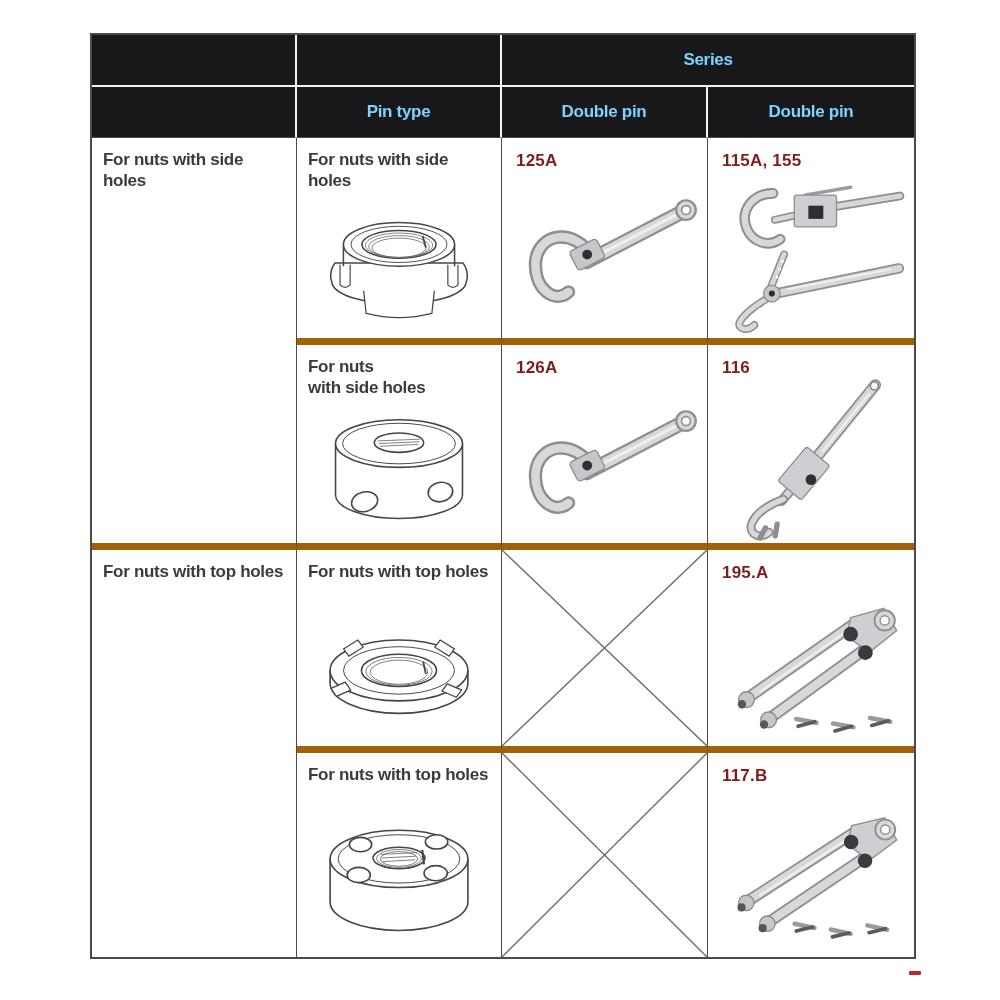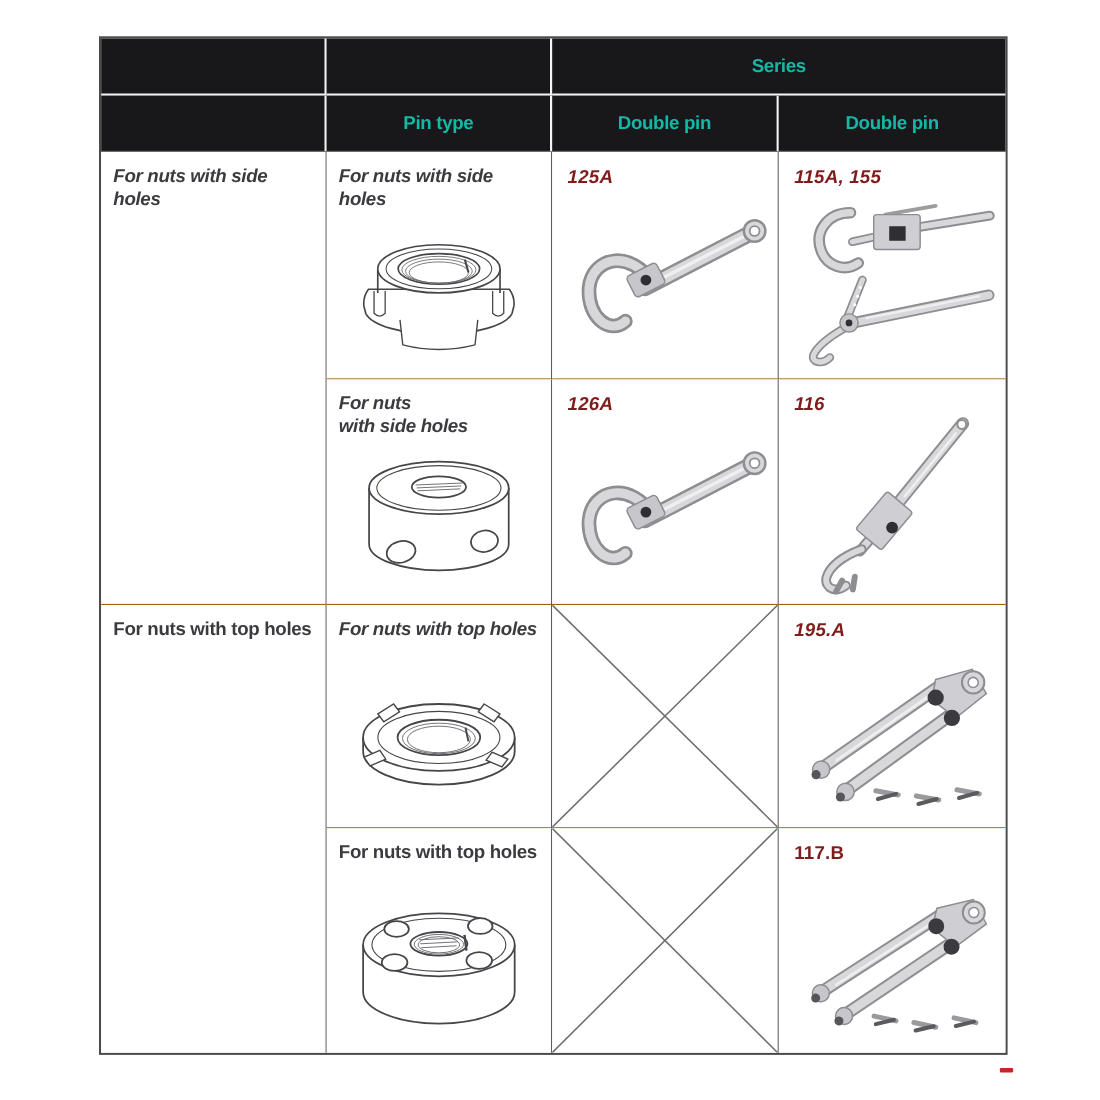--- a/index.html
+++ b/index.html
@@ -1,29 +1,29 @@
 <!DOCTYPE html>
 <html><head>
 <meta charset="utf-8">
 <style>
   html,body{margin:0;padding:0;background:#ffffff;}
   .page{position:relative;width:1000px;height:1000px;background:#ffffff;overflow:hidden;
         font-family:"Liberation Sans","DejaVu Sans",sans-serif;}
   table.sel{position:absolute;left:90px;top:33px;width:822px;border-collapse:separate;
             border-spacing:0;table-layout:fixed;border:2px solid #4b4b4b;background:#ffffff;}
   th,td{padding:0;margin:0;}
-  thead th{background:#18181b;color:#14b8a6;font-size:17px;font-weight:bold;text-align:center;
+  thead th{background:#18181b;color:#7dd3fc;font-size:17px;font-weight:bold;text-align:center;
            vertical-align:middle;letter-spacing:-0.3px;}
   tr.h1{height:52px;} tr.h2{height:51px;}
   .wr{border-right:2px solid #f4f4f4;margin-top:47px;}
   .wb{border-bottom:2px solid #f4f4f4;}
   .db{border-bottom:1px solid #4b4b4b;}
   tbody td{vertical-align:top;position:relative;background:#ffffff;}
   .br{border-right:1px solid #4b4b4b;}
-  .bb{border-bottom:1px solid #a16207;font-style:italic;}
+  .bb{border-bottom:7px solid #a16207;}
   tr.r1{height:207px;} tr.r2{height:205px;} tr.r3{height:203px;} tr.r4{height:204px;}
   .cell-label{padding:12px 8px 0 11px;font-size:17px;font-weight:bold;color:#3b3b3f;
               line-height:1.22;white-space:pre-line;letter-spacing:-0.3px;}
   .code{padding:13px 0 0 14px;font-size:17px;font-weight:bold;color:#7f1d1d;letter-spacing:0.2px;}
   .art{position:absolute;left:50%;transform:translateX(-50%);}
   .a-nutA{top:66px;width:172px;height:128px;}
   .a-w125{top:40px;width:190px;height:138px;}
   .a-adjTop{top:36px;width:196px;height:88px;}
   .a-adjBot{top:106px;width:196px;height:94px;}
   .a-nutB{top:58px;width:180px;height:134px;}

